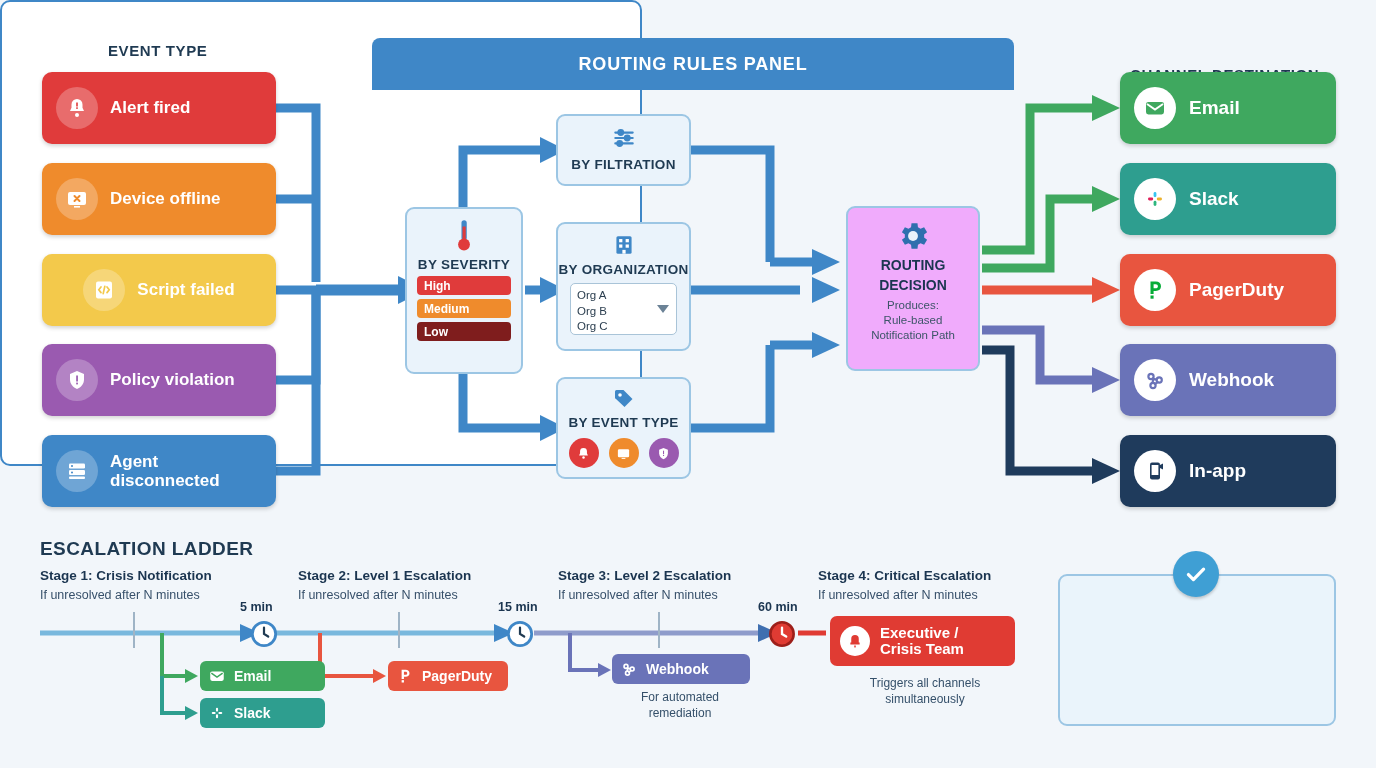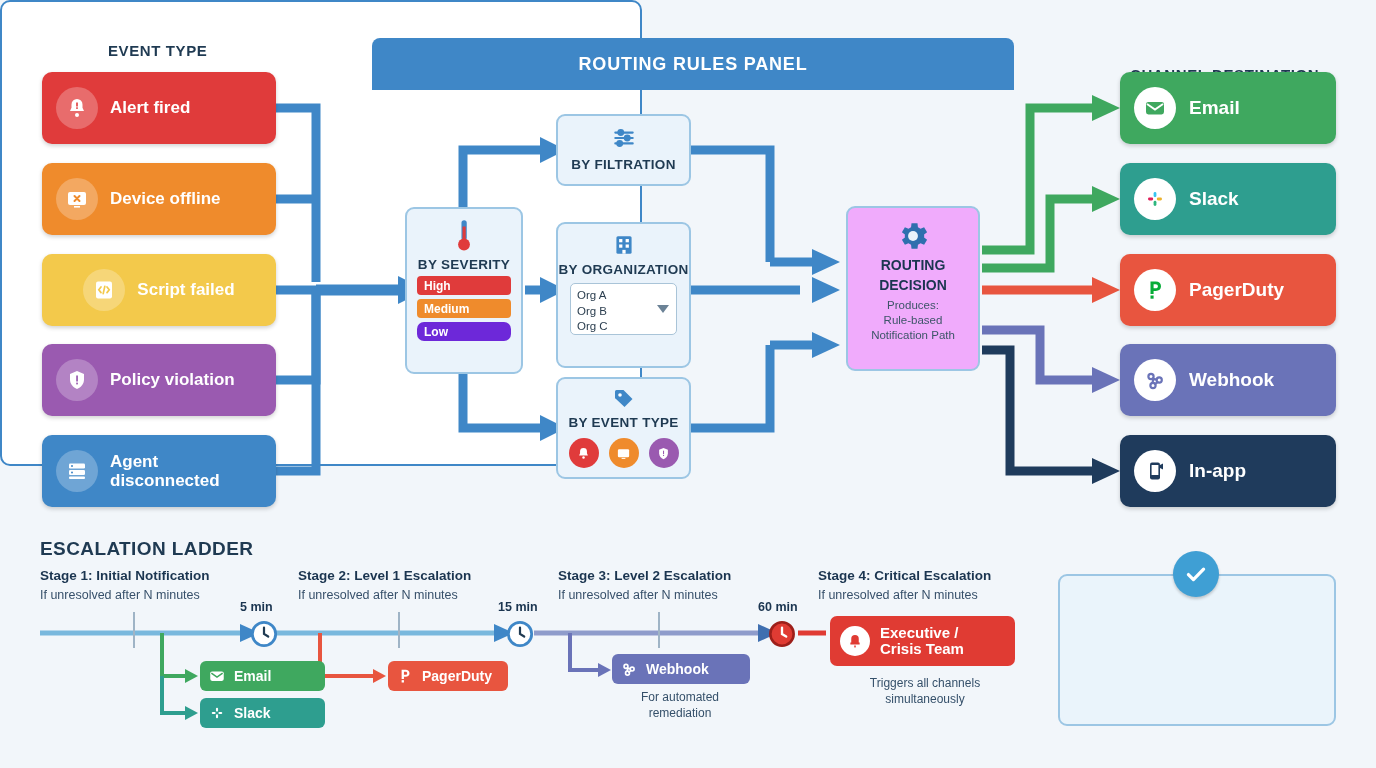--- a/index.html
+++ b/index.html
@@ -307,24 +307,24 @@
   <div style="display:flex;justify-content:center;">
     <svg width="26" height="36" viewBox="0 0 24 34">
         <rect x="9.6" y="3" width="5" height="19" rx="2.5" fill="#3f87c7"></rect>
         <circle cx="12" cy="26" r="5.6" fill="#e03b3b"></circle>
         <rect x="10.6" y="9" width="3" height="14" fill="#e03b3b"></rect>
       </svg>
   </div>
   <div class="rule-title" style="margin-top:4px;">BY SEVERITY</div>
   <div class="sev-bar" style="background:#e03b3b;">High</div>
   <div class="sev-bar" style="background:#ef8b2c;">Medium</div>
-  <div class="sev-bar" style="background:#6d28d9;border-radius:7px;">Low</div>
-</div>
-
-<div class="rule-card" style="left:556px; top:222px; width:135px; height:146px; padding-top:8px;">
+  <div class="sev-bar" style="background:#7f1d1d;">Low</div>
+</div>
+
+<div class="rule-card" style="left:556px; top:222px; width:135px; height:129px; padding-top:8px;">
   <div style="display:flex;justify-content:center;">
     <svg width="26" height="26" viewBox="0 0 24 24">
         <rect x="5" y="4" width="14" height="16" rx="1.4" fill="#3f87c7"></rect>
         <g fill="#ffffff">
           <rect x="7.5" y="6.5" width="3" height="3"></rect>
           <rect x="13.5" y="6.5" width="3" height="3"></rect>
           <rect x="7.5" y="11.5" width="3" height="3"></rect>
           <rect x="13.5" y="11.5" width="3" height="3"></rect>
           <rect x="10.5" y="16.5" width="3" height="3.5"></rect>
         </g>
@@ -436,21 +436,21 @@
         <rect x="7" y="3.5" width="10" height="17" rx="2" fill="#1f3b5c"></rect>
         <rect x="8.6" y="6" width="6.8" height="10" fill="#fff"></rect>
         <path d="M16 6.5l4-2v6l-4-2z" fill="#1f3b5c"></path>
       </svg>
   </span>
   <span>In-app</span>
 </div>
 
 <div id="ladder-title">ESCALATION LADDER</div>
 
-<div class="stage-head" style="left:40px; top:568px;">Stage 1: Initial Notification</div>
+<div class="stage-head" style="left:40px; top:568px;">Stage 1: Crisis Notification</div>
 <div class="stage-sub" style="left:40px; top:588px;">If unresolved after N minutes</div>
 <div class="stage-head" style="left:298px; top:568px;">Stage 2: Level 1 Escalation</div>
 <div class="stage-sub" style="left:298px; top:588px;">If unresolved after N minutes</div>
 <div class="stage-head" style="left:558px; top:568px;">Stage 3: Level 2 Escalation</div>
 <div class="stage-sub" style="left:558px; top:588px;">If unresolved after N minutes</div>
 <div class="stage-head" style="left:818px; top:568px;">Stage 4: Critical Escalation</div>
 <div class="stage-sub" style="left:818px; top:588px;">If unresolved after N minutes</div>
 
 <div class="time-pill" style="left:240px; top:600px;">5 min</div>
 <div class="time-pill" style="left:498px; top:600px;">15 min</div>

